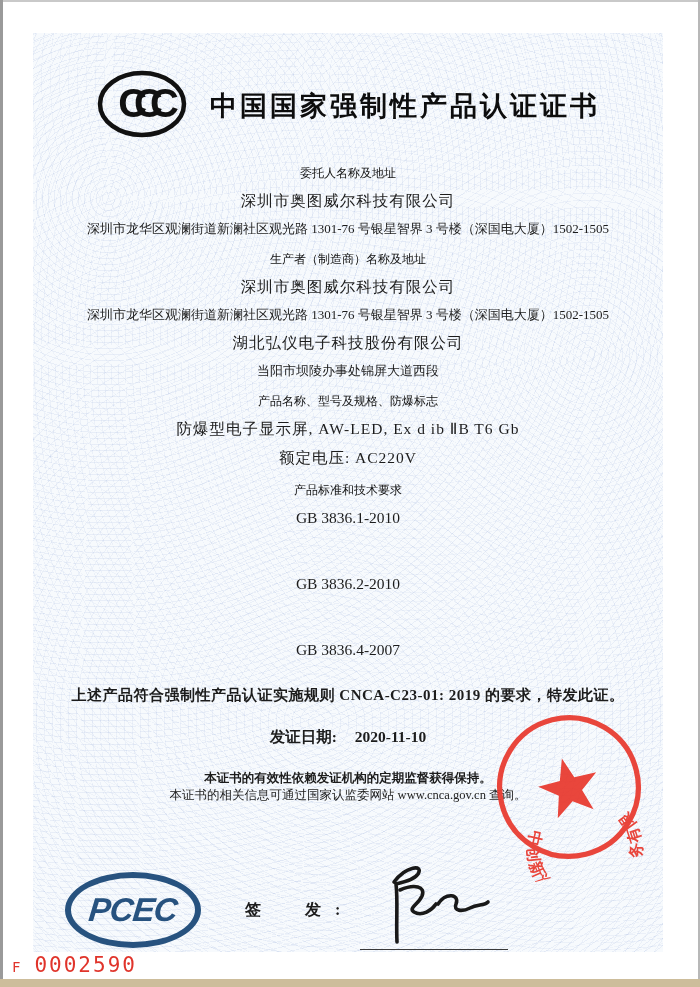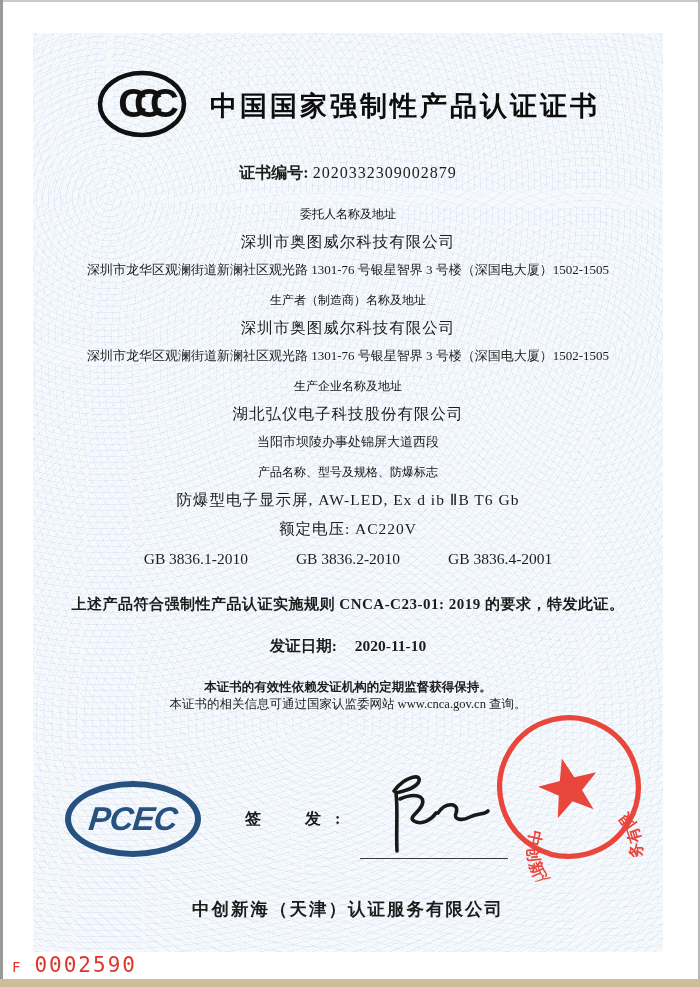--- a/index.html
+++ b/index.html
@@ -40,21 +40,21 @@
 
   .sec-heading { font-size:12px; font-weight:400; color:#111; }
   .sec-line    { font-size:15.5px; color:#1c1c1c; letter-spacing:1px; }
   .sec-addr    { font-size:13px; color:#1c1c1c; }
 
   .m-app  { margin-top:22px; }
   .m-name { margin-top:9px; }
   .m-addr { margin-top:8px; }
   .m-sec  { margin-top:13px; }
 
-  .standards { margin-top:10px; font-size:15.5px; display:flex; justify-content:center; gap:48px; }
+  .standards { margin-top:10px; font-size:15.5px; display:flex; justify-content:center; gap:48px;flex-direction:column; }
 
   .statement { margin-top:27px; font-size:15px; font-weight:700; letter-spacing:.5px; }
 
   .dates { margin-top:22px; display:flex; justify-content:center; gap:115px; font-size:15.5px; font-weight:700; }
   .dates .dval { margin-left:14px; }
 
   .note1 { margin-top:22px; font-size:12.5px; font-weight:700; }
   .note2 {  font-size:12.5px; }
 
   .sign-row {
@@ -98,45 +98,41 @@
   <div class="header">
     <div class="ccc-logo">
       <svg width="92" height="70" viewBox="0 0 92 70">
         <ellipse cx="46" cy="35" rx="42" ry="31" fill="none" stroke="#111" stroke-width="4.5"></ellipse>
         <text x="46" y="48" text-anchor="middle" font-family="Liberation Sans, sans-serif" font-weight="900" font-size="40" letter-spacing="-13" fill="#111">CCC</text>
       </svg>
     </div>
     <div class="cert-title">中国国家强制性产品认证证书</div>
   </div>
 
-  <div class="cert-no">
-    <span class="lbl">证书编号:</span>
-    <span class="val">2020332309002879</span>
-  </div>
 
   <div class="sec-heading m-app">委托人名称及地址</div>
   <div class="sec-line m-name">深圳市奥图威尔科技有限公司</div>
   <div class="sec-addr m-addr">深圳市龙华区观澜街道新澜社区观光路 1301-76 号银星智界 3 号楼（深国电大厦）1502-1505</div>
 
   <div class="sec-heading m-sec">生产者（制造商）名称及地址</div>
   <div class="sec-line m-name">深圳市奥图威尔科技有限公司</div>
   <div class="sec-addr m-addr">深圳市龙华区观澜街道新澜社区观光路 1301-76 号银星智界 3 号楼（深国电大厦）1502-1505</div>
 
-  <div class="sec-heading m-sec">生产企业名称及地址</div>
   <div class="sec-line m-name">湖北弘仪电子科技股份有限公司</div>
   <div class="sec-addr m-addr">当阳市坝陵办事处锦屏大道西段</div>
 
   <div class="sec-heading m-sec">产品名称、型号及规格、防爆标志</div>
   <div class="sec-line m-name">防爆型电子显示屏, AW-LED, Ex d ib ⅡB T6 Gb</div>
   <div class="sec-line m-addr">额定电压: AC220V</div>
 
+  <div class="sec-heading m-sec">产品标准和技术要求</div>
   <div class="standards">
     <span>GB 3836.1-2010</span>
     <span>GB 3836.2-2010</span>
-    <span>GB 3836.4-2001</span>
+    <span>GB 3836.4-2007</span>
   </div>
 
   <div class="statement">上述产品符合强制性产品认证实施规则 CNCA-C23-01: 2019 的要求，特发此证。</div>
 
   <div class="dates">
     <div>
       <span>发证日期:</span>
       <span class="dval">2020-11-10</span>
     </div>
   </div>

